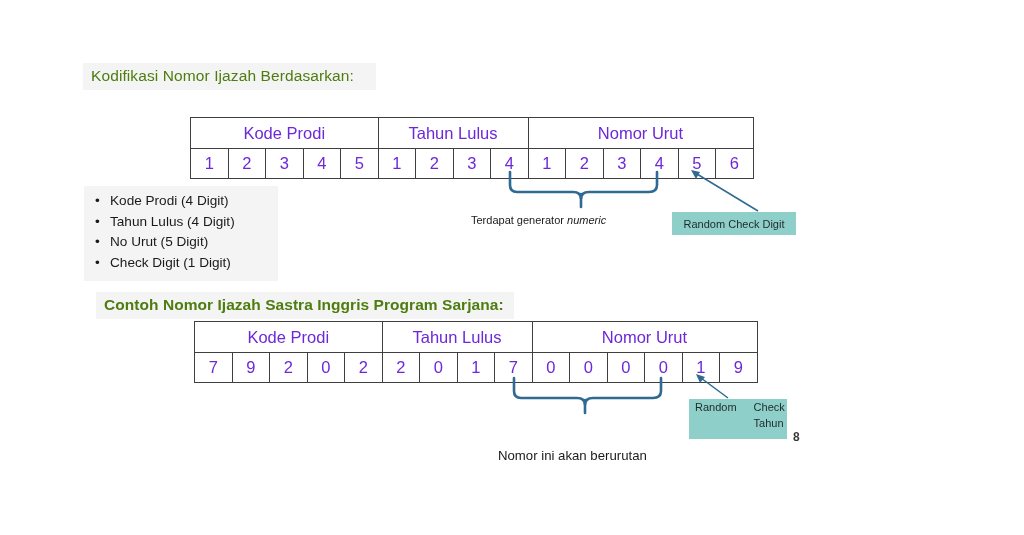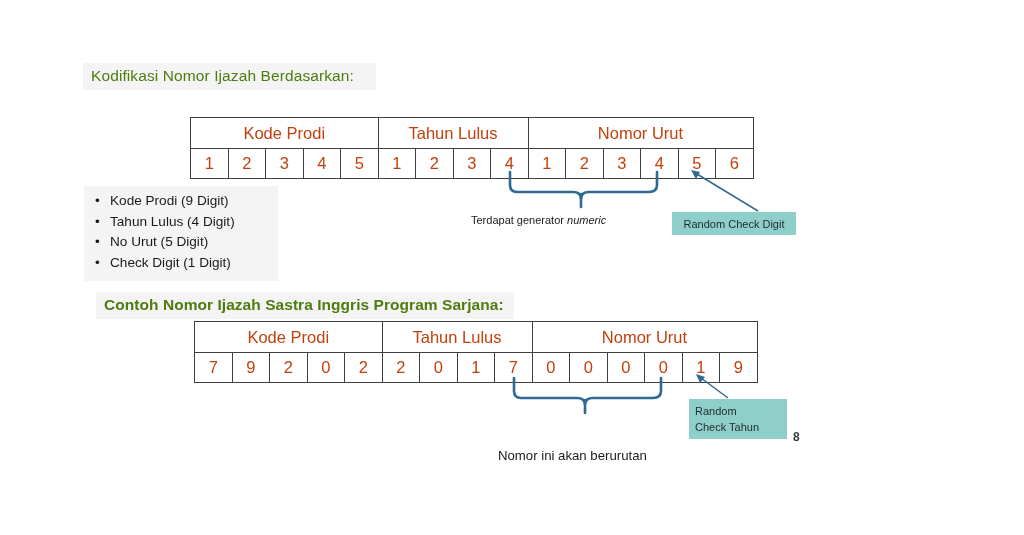--- a/index.html
+++ b/index.html
@@ -63,21 +63,21 @@
     position:absolute;
     border-collapse:collapse;
     table-layout:fixed;
   }
   .digit-table td{
     border:1px solid #3f3f3f;
     text-align:center;
     vertical-align:middle;
     background:#ffffff;
     font-size:16.5px;
-    color:#c2410c;
+    color:#6d28d9;
   }
   .digit-table td.head{
     height:28px;
     font-size:16.5px;
   }
   .digit-table td.digit{
     height:27px;
     width:34.5px;
     font-size:16.5px;
   }
@@ -107,23 +107,24 @@
     display:flex;
     align-items:center;
   }
   #teal-box-1{
     left:672px;top:212px;width:124px;height:23px;
     justify-content:center;
   }
   #teal-box-2{
     left:689px;top:399px;width:92px;height:40px;
     padding-left:6px;
-    flex-direction:column;
+    flex-direction:row;
     align-items:flex-start;
     justify-content:center;
+    gap:17px;
   }
 
   
   #page-number{
     position:absolute;
     left:793px;top:430px;
     font-size:12px;
     color:#3a3a3a;
     font-weight:bold;
   }
@@ -164,21 +165,21 @@
           <td class="digit">4</td>
           <td class="digit">5</td>
           <td class="digit">6</td>
         </tr>
     </tbody>
   </table>
 
   <ul id="bullet-list">
     <li>
       <span class="bullet">•</span>
-      <span>Kode Prodi (9 Digit)</span>
+      <span>Kode Prodi (4 Digit)</span>
     </li>
     <li>
       <span class="bullet">•</span>
       <span>Tahun Lulus (4 Digit)</span>
     </li>
     <li>
       <span class="bullet">•</span>
       <span>No Urut (5 Digit)</span>
     </li>
     <li>

